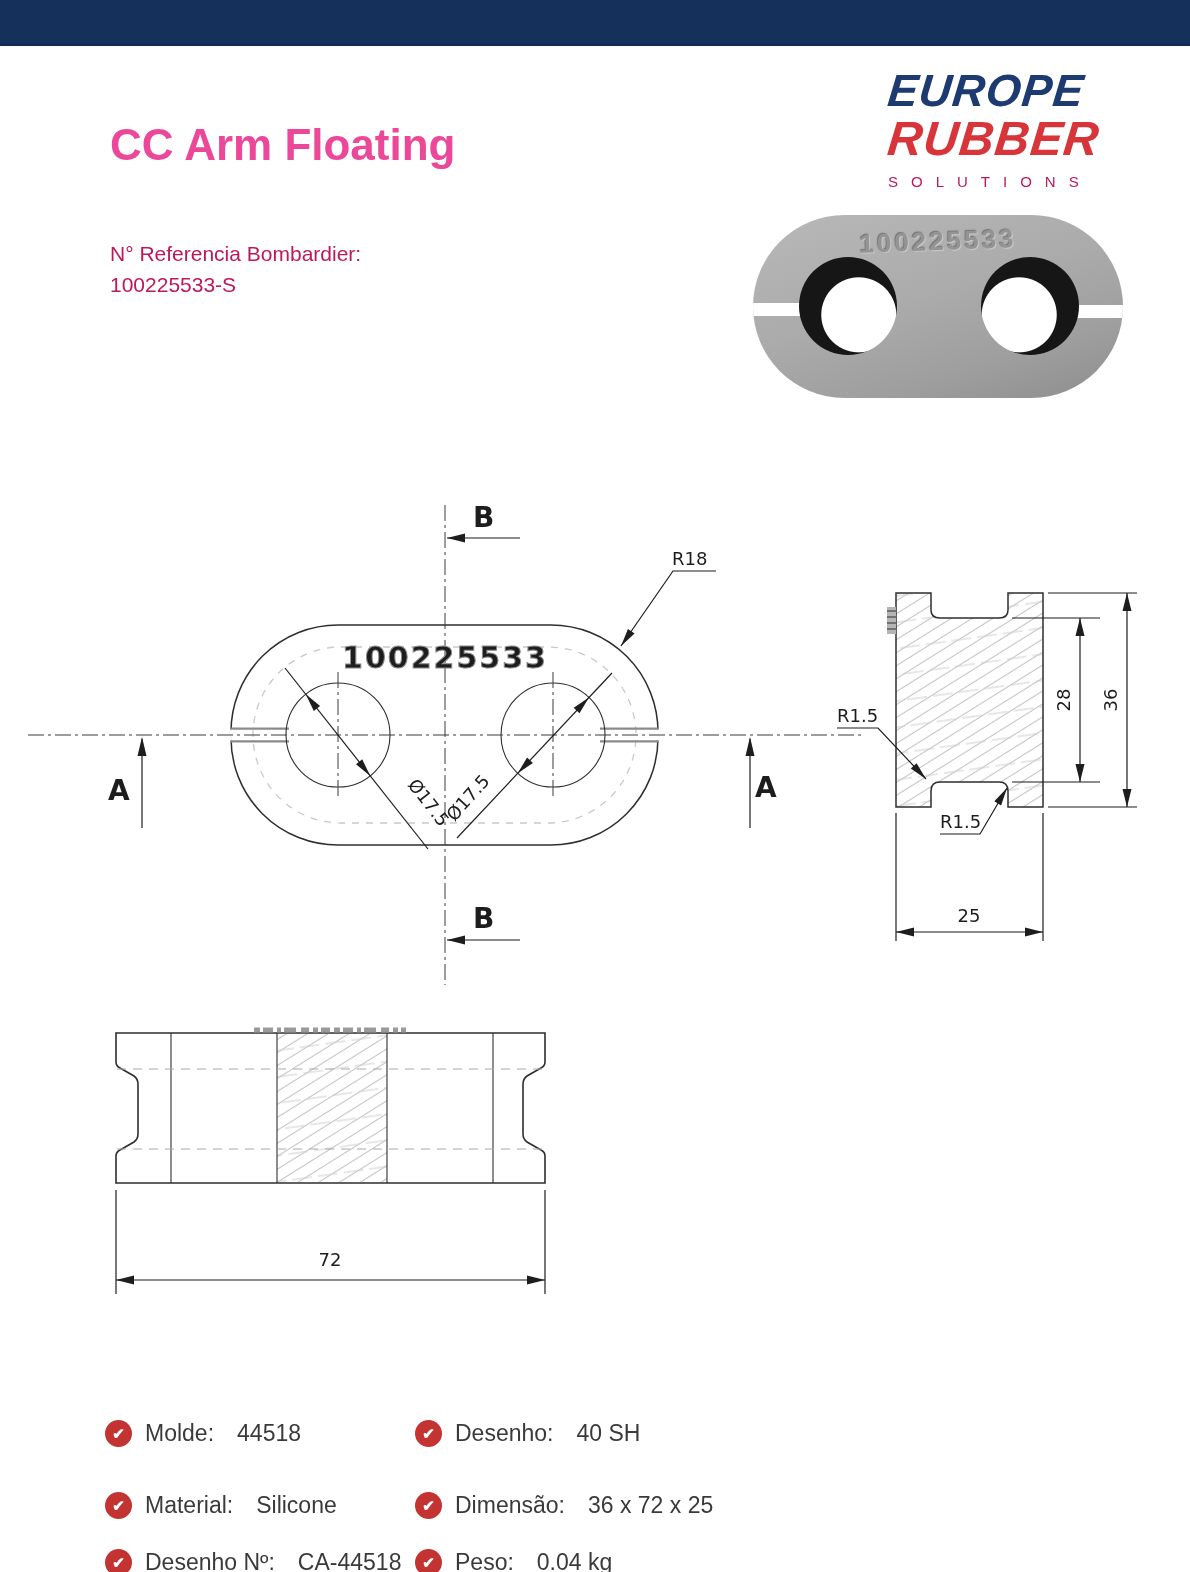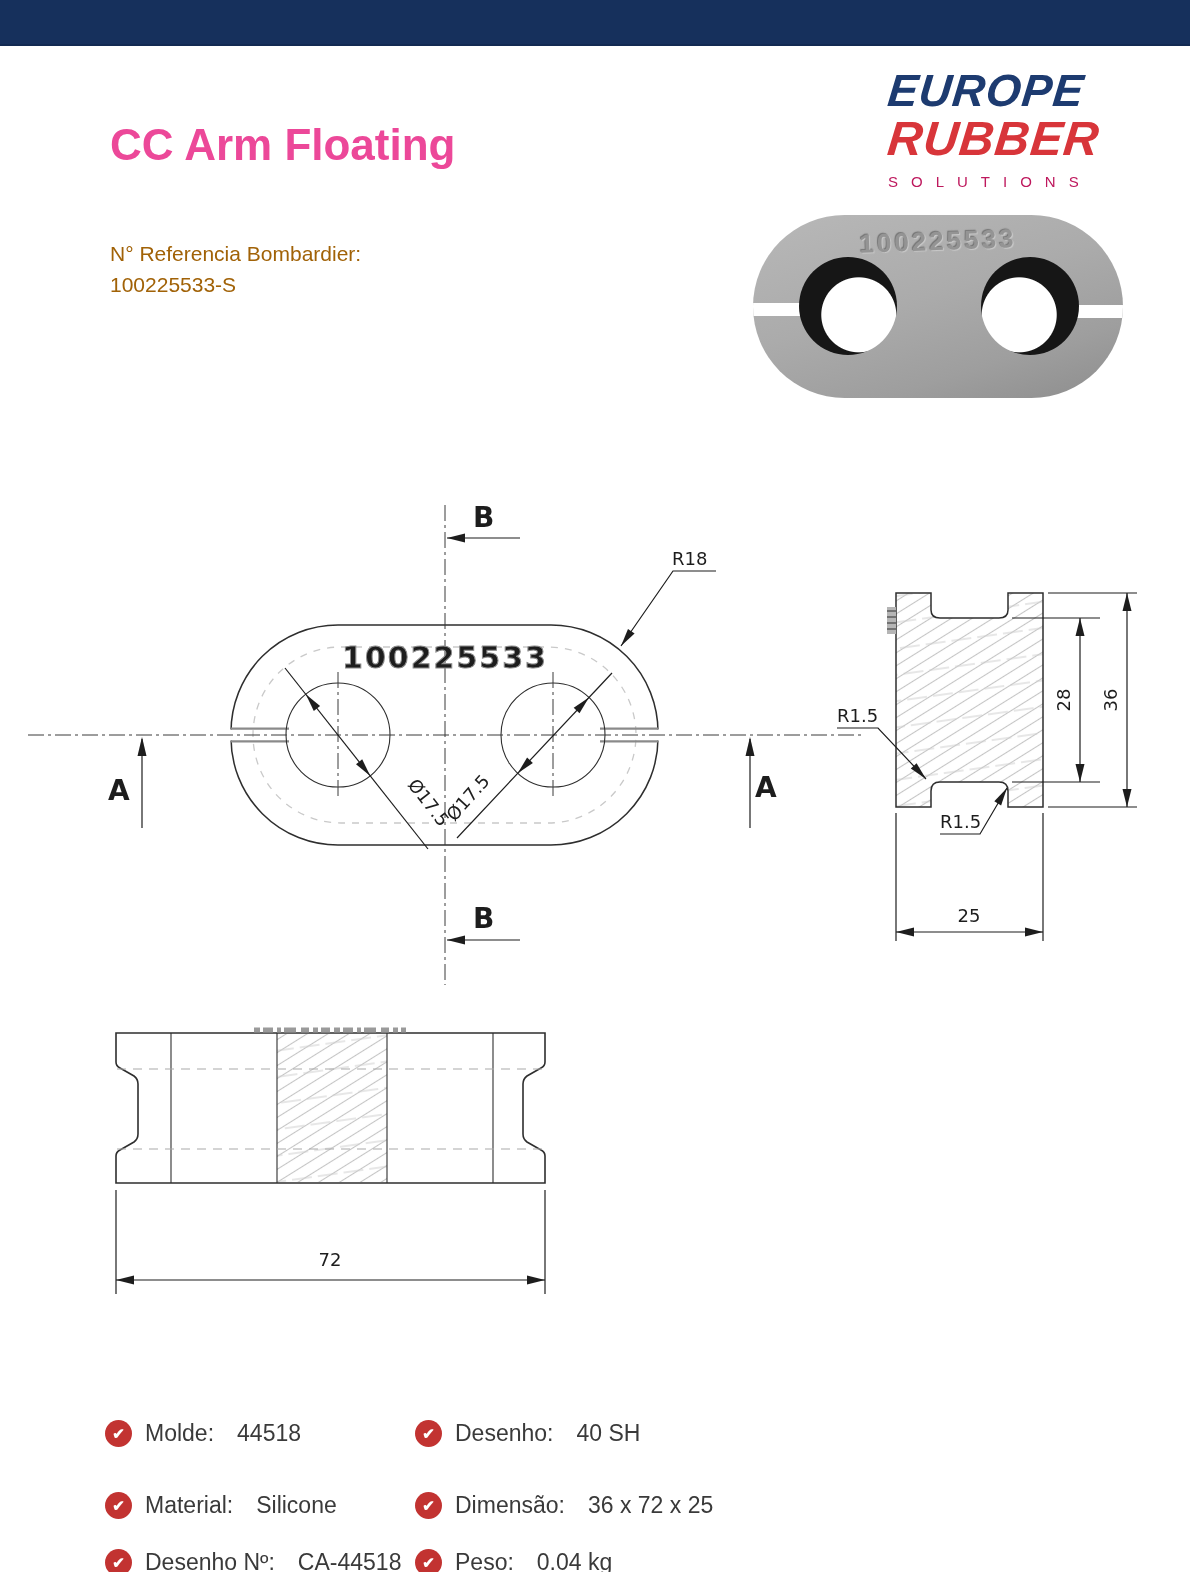--- a/index.html
+++ b/index.html
@@ -1,20 +1,20 @@
 <!DOCTYPE html>
 <html><head>
 <meta charset="utf-8">
 <style>
   html,body{margin:0;padding:0;background:#fff;}
   .page{position:relative;width:1190px;height:1572px;background:#ffffff;overflow:hidden;
         font-family:"Liberation Sans",sans-serif;}
   .topbar{position:absolute;left:0;top:0;width:100%;height:44px;background:#16305c;border-bottom:2px solid #122a52;}
   .title{position:absolute;left:110px;top:108px;font-size:44px;font-weight:700;color:#ec4899;line-height:73px;}
-  .subtitle{position:absolute;left:110px;top:238px;font-size:21px;color:#a16207;line-height:31px;font-weight:400;}
+  .subtitle{position:absolute;left:110px;top:238px;font-size:21px;color:#be185d;line-height:31px;font-weight:400;}
   .logo{position:absolute;left:888px;top:68px;width:270px;}
   .logo-europe{color:#1d3b70;font-size:45px;font-weight:800;font-style:italic;letter-spacing:1px;transform:skewX(-6deg);line-height:46px;}
   .logo-rubber{color:#d8353a;font-size:48px;font-weight:800;font-style:italic;letter-spacing:1px;transform:skewX(-6deg);line-height:50px;}
   .logo-solutions{color:#be185d;font-size:15px;font-weight:400;letter-spacing:13px;margin-top:9px;}
   
   .render3d{position:absolute;left:753px;top:215px;width:370px;height:183px;border-radius:92px;overflow:hidden;
             background:linear-gradient(163deg,#b8b8b8 0%,#ababab 45%,#9e9e9e 75%,#8d8d8d 100%);}
   .hole{position:absolute;width:98px;height:98px;border-radius:50%;}
   .hole-left{left:46px;top:42px;background:radial-gradient(circle at 61% 59%,#ffffff 0 37px,#161616 38px);}
   .hole-right{left:228px;top:42px;background:radial-gradient(circle at 39% 59%,#ffffff 0 37px,#161616 38px);}

